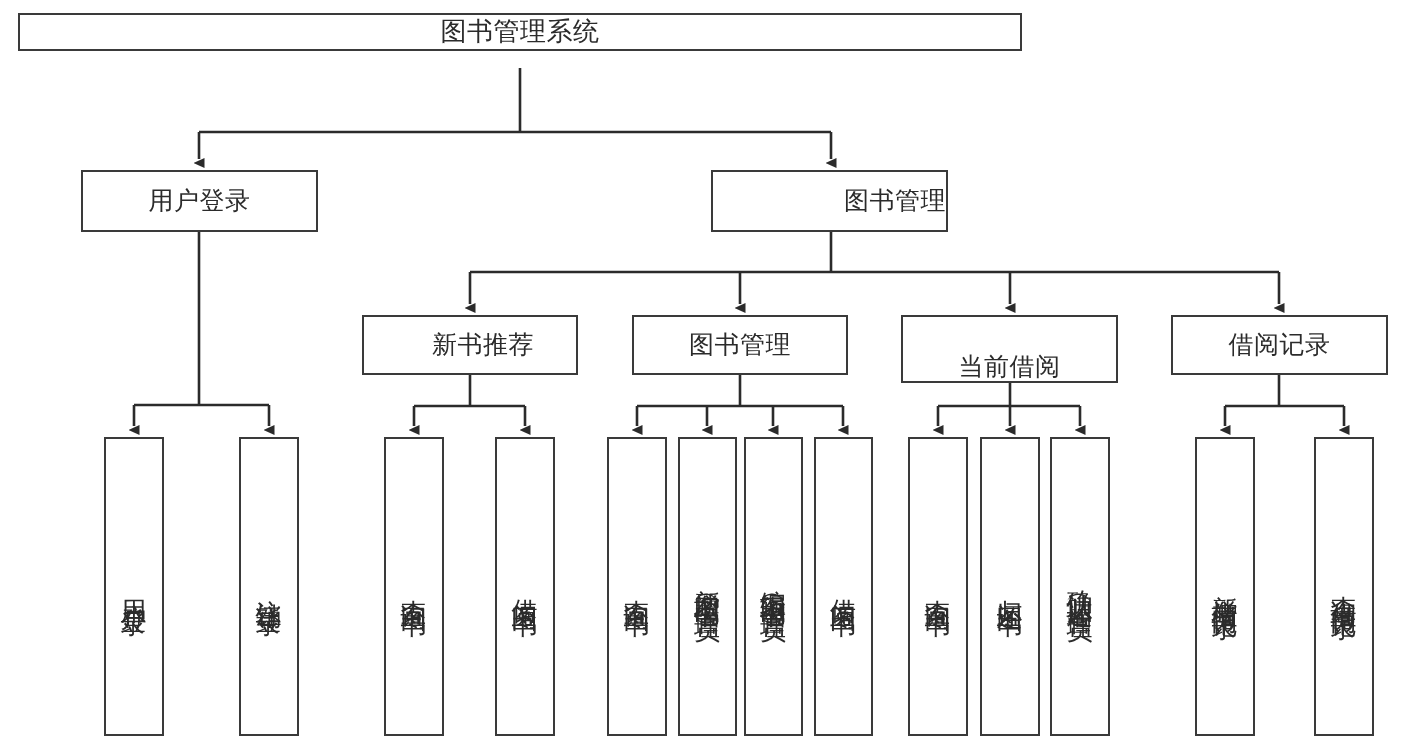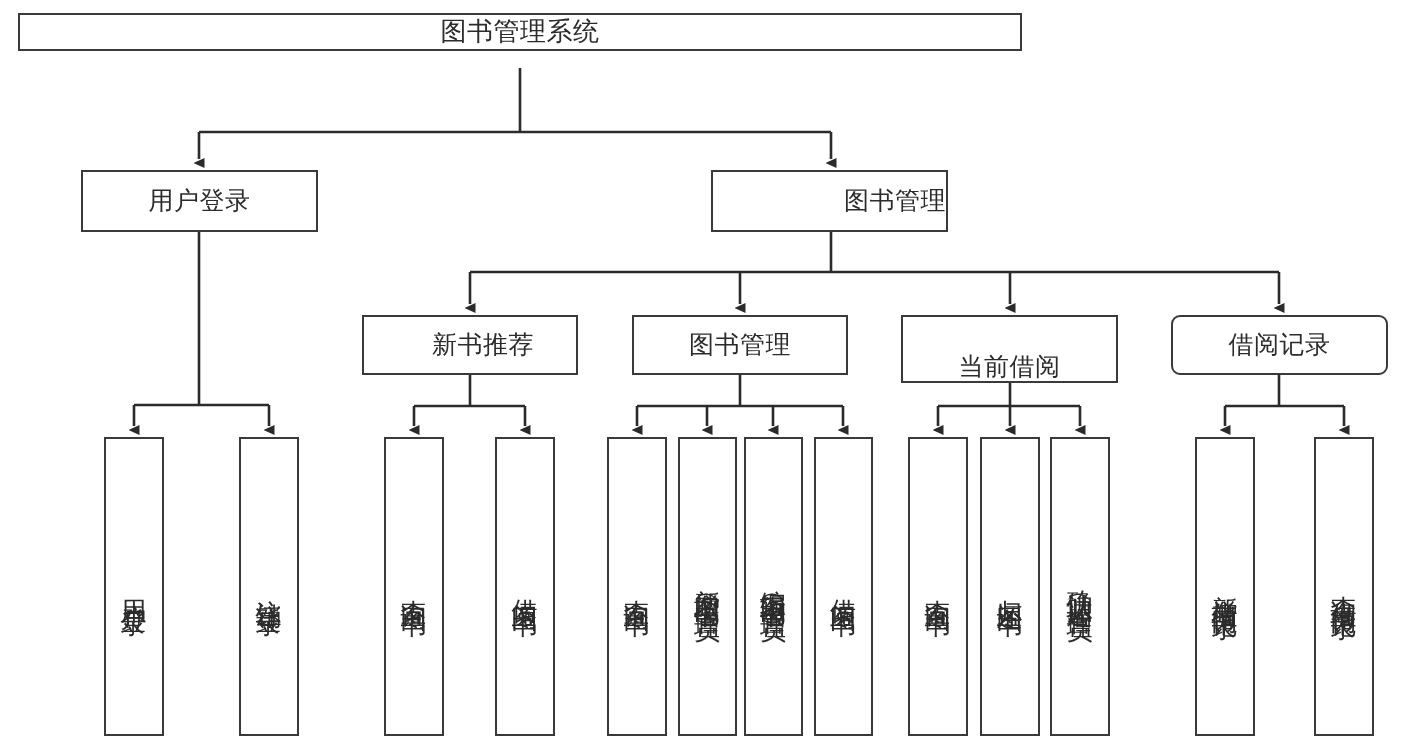--- a/index.html
+++ b/index.html
@@ -147,21 +147,21 @@
   </div>
 
   <div class="node horiz" style="left:632px; top:315px; width:216px; height:60px;">
     <span class="label">图书管理</span>
   </div>
 
   <div class="node horiz" style="left:901px; top:315px; width:217px; height:68px;align-items:flex-end;">
     <span class="label">当前借阅</span>
   </div>
 
-  <div class="node horiz" style="left:1171px; top:315px; width:217px; height:60px;border-radius:9px;">
+  <div class="node horiz" style="left:1171px; top:315px; width:217px; height:60px;">
     <span class="label">借阅记录</span>
   </div>
 
   <div class="node vert" style="left:104px; top:437px; width:60px; height:299px;">
     <span class="label">用户登录</span>
   </div>
 
   <div class="node vert" style="left:239px; top:437px; width:60px; height:299px;">
     <span class="label">注销登录</span>
   </div>

